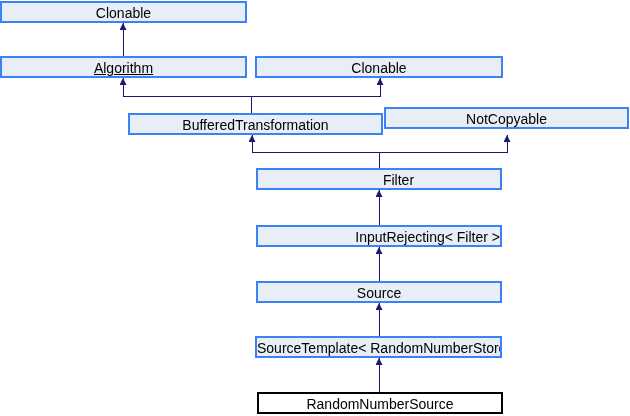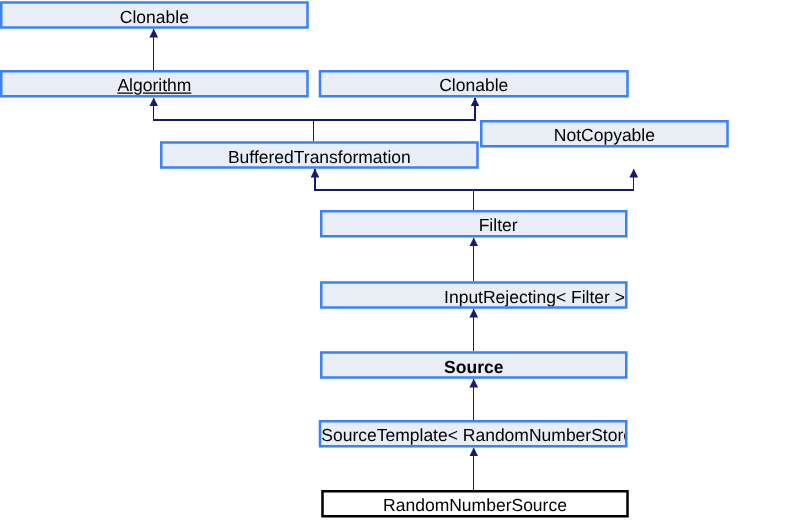--- a/index.html
+++ b/index.html
@@ -66,25 +66,25 @@
   </svg>
 
   <div class="node" style="left:0px;   top:1px;   width:247px;">Clonable</div>
 
   <div class="node" style="left:0px;   top:56px;  width:247px;text-decoration:underline;">Algorithm</div>
 
   <div class="node" style="left:255px; top:56px;  width:248px;">Clonable</div>
 
   <div class="node" style="left:128px; top:113px; width:255px;">BufferedTransformation</div>
 
-  <div class="node" style="left:384px; top:96px; width:199px;">NotCopyable</div>
+  <div class="node" style="left:384px; top:107px; width:245px;">NotCopyable</div>
 
   <div class="node" style="left:256px; top:168px; width:246px;padding-left:39px;">Filter</div>
 
   <div class="node" style="left:256px; top:225px; width:246px;text-align:right;">InputRejecting&lt; Filter &gt;</div>
 
-  <div class="node" style="left:256px; top:281px; width:246px;font-weight:bold;">Source</div>
+  <div class="node" style="left:256px; top:281px; width:246px;">Source</div>
 
   <div class="node" style="left:255px; top:336px; width:247px;">SourceTemplate&lt; RandomNumberStore &gt;</div>
 
   <div class="node current" style="left:257px; top:392px; width:246px;">RandomNumberSource</div>
 
 </div>
 
 </body></html>

